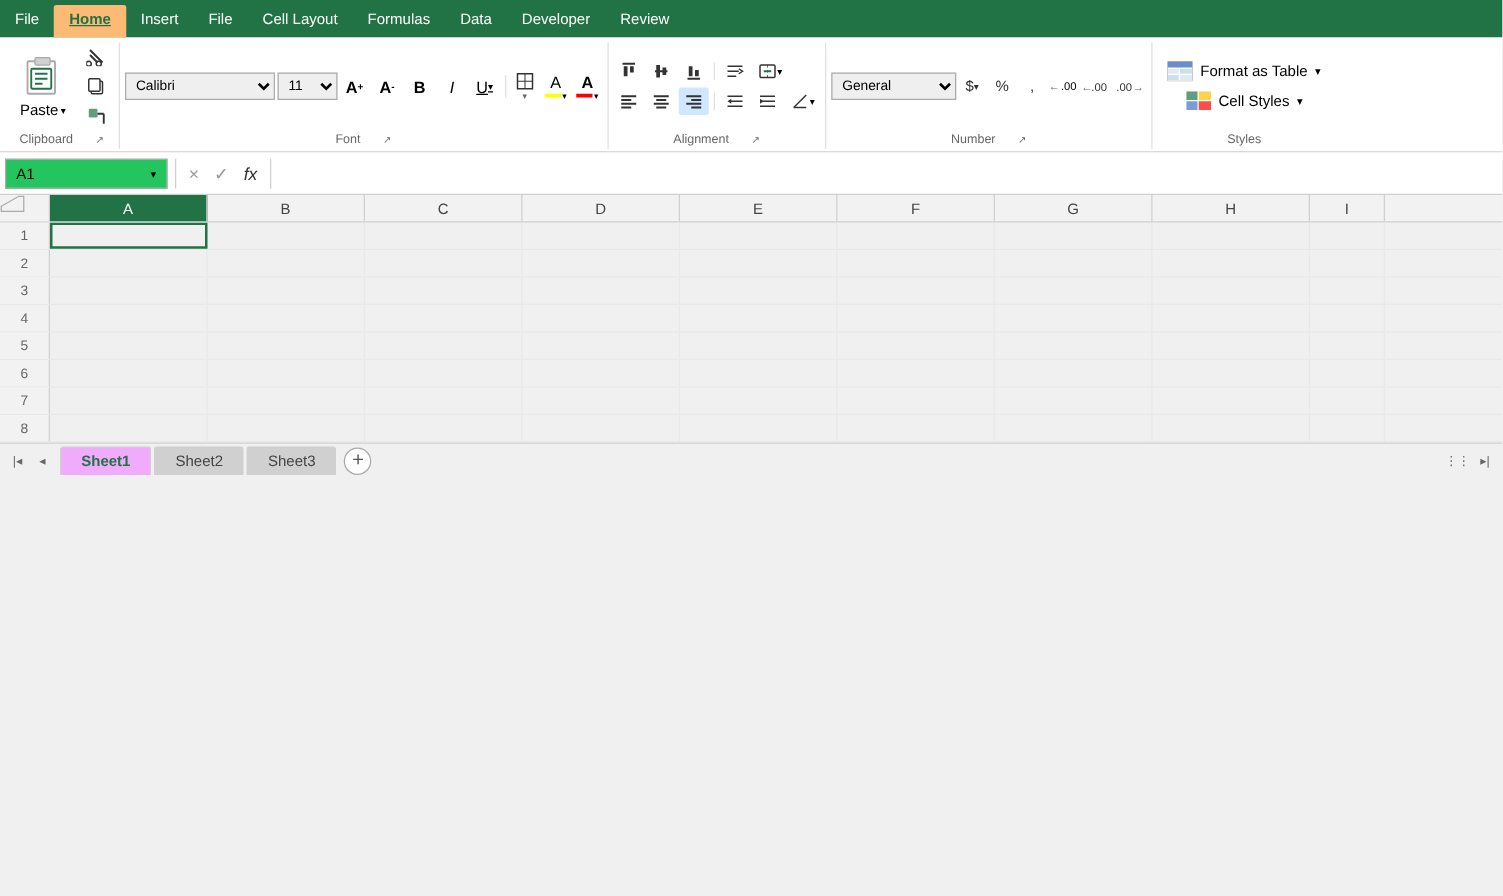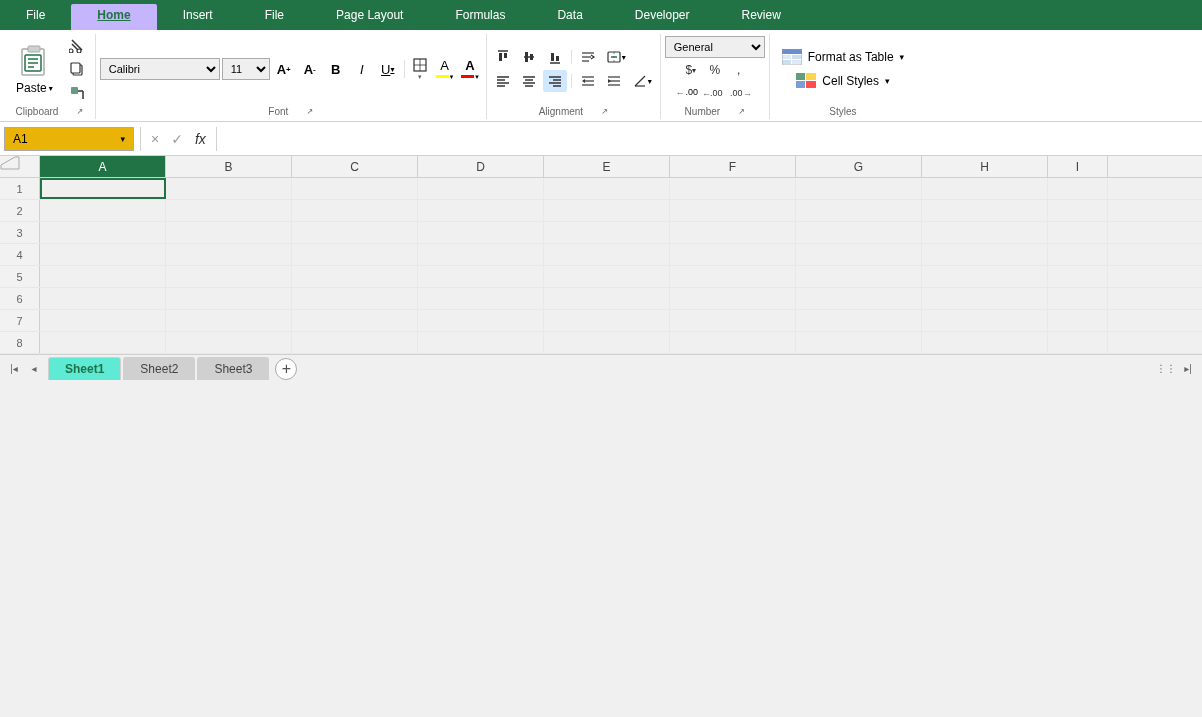--- a/index.html
+++ b/index.html
@@ -6,28 +6,28 @@
     body { font-family: 'Segoe UI', Arial, sans-serif; font-size: 12px; background: #f0f0f0; user-select: none; }
 
     
     .menu-bar {
       display: flex;
       background: #217346;
       padding: 4px 0 0 0;
       height: 30px;
     }
     .menu-item {
-      padding: 4px 26px;
+      padding: 4px 12px;
       color: white;
       font-size: 12px;
       cursor: pointer;
       border-radius: 2px 2px 0 0;
     }
     .menu-item.active {
-      background: #c4b5fd;
+      background: #fdba74;
       color: #217346;
       font-weight: bold;
       text-decoration: underline;
       text-decoration-color: #217346;
     }
 
     
     .ribbon {
       background: white;
       border-bottom: 1px solid #d0d0d0;
@@ -192,21 +192,21 @@
     }
 
     .name-box {
       width: 130px;
       height: 24px;
       border: 1px solid #ababab;
       padding: 0 8px;
       font-size: 12px;
       display: flex;
       align-items: center;
-      background: #eab308;
+      background: #22c55e;
     }
 
     .formula-divider {
       width: 1px;
       height: 24px;
       background: #d0d0d0;
       margin: 0 2px;
     }
 
     .formula-actions {
@@ -349,21 +349,21 @@
       font-size: 12px;
       cursor: pointer;
       border: 1px solid #d0d0d0;
       border-bottom: none;
       background: #d0d0d0;
       border-radius: 3px 3px 0 0;
       margin-right: 2px;
       color: #444;
     }
     .sheet-tab.active {
-      background: #5eead4;
+      background: #f0abfc;
       color: #217346;
       font-weight: bold;
       border-color: #d0d0d0;
     }
 
     .add-sheet-btn {
       width: 22px;
       height: 22px;
       border-radius: 50%;
       border: 1px solid #aaa;
@@ -422,21 +422,21 @@
     }
   </style>
 </head>
 <body>
 
 <div class="menu-bar">
   <div class="menu-item">File</div>
   <div class="menu-item active">Home</div>
   <div class="menu-item">Insert</div>
   <div class="menu-item">File</div>
-  <div class="menu-item">Page Layout</div>
+  <div class="menu-item">Cell Layout</div>
   <div class="menu-item">Formulas</div>
   <div class="menu-item">Data</div>
   <div class="menu-item">Developer</div>
   <div class="menu-item">Review</div>
 </div>
 
 <div class="ribbon">
 
   <div class="ribbon-group clipboard-group">
     <div class="ribbon-group-content">
@@ -634,21 +634,21 @@
         </div>
       </div>
     </div>
     <div class="ribbon-group-label">
       <span>Alignment</span>
       <span class="expand-icon">↗</span>
     </div>
   </div>
 
   <div class="ribbon-group">
-    <div class="ribbon-group-content" style="flex-direction:column;gap:2px;justify-content:center;">
+    <div class="ribbon-group-content" style="flex-direction:row;gap:2px;justify-content:center;">
       <select class="number-select">
         <option>General</option>
         <option>Number</option>
         <option>Currency</option>
         <option>Percentage</option>
       </select>
       <div class="num-row">
         <div class="num-btn">$<span style="font-size:8px;">▾</span></div>
         <div class="num-btn">%</div>
         <div class="num-btn">,</div>

